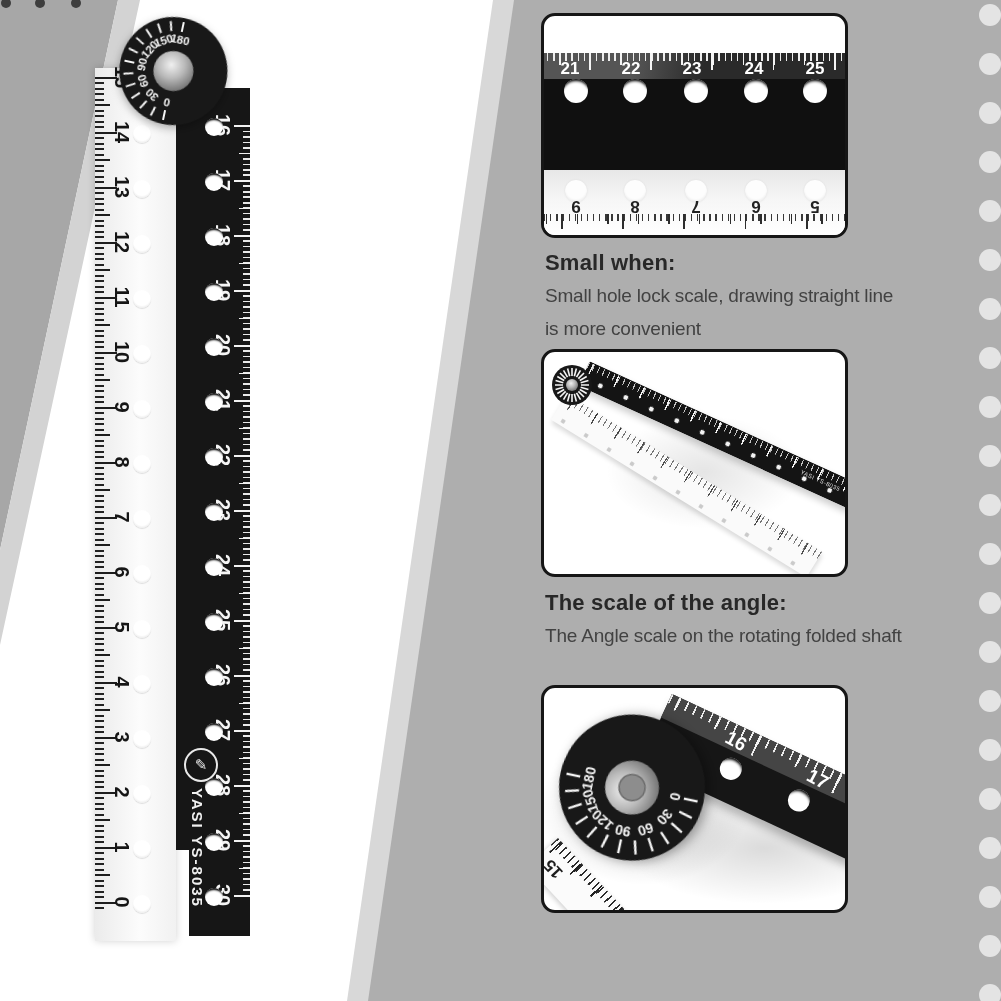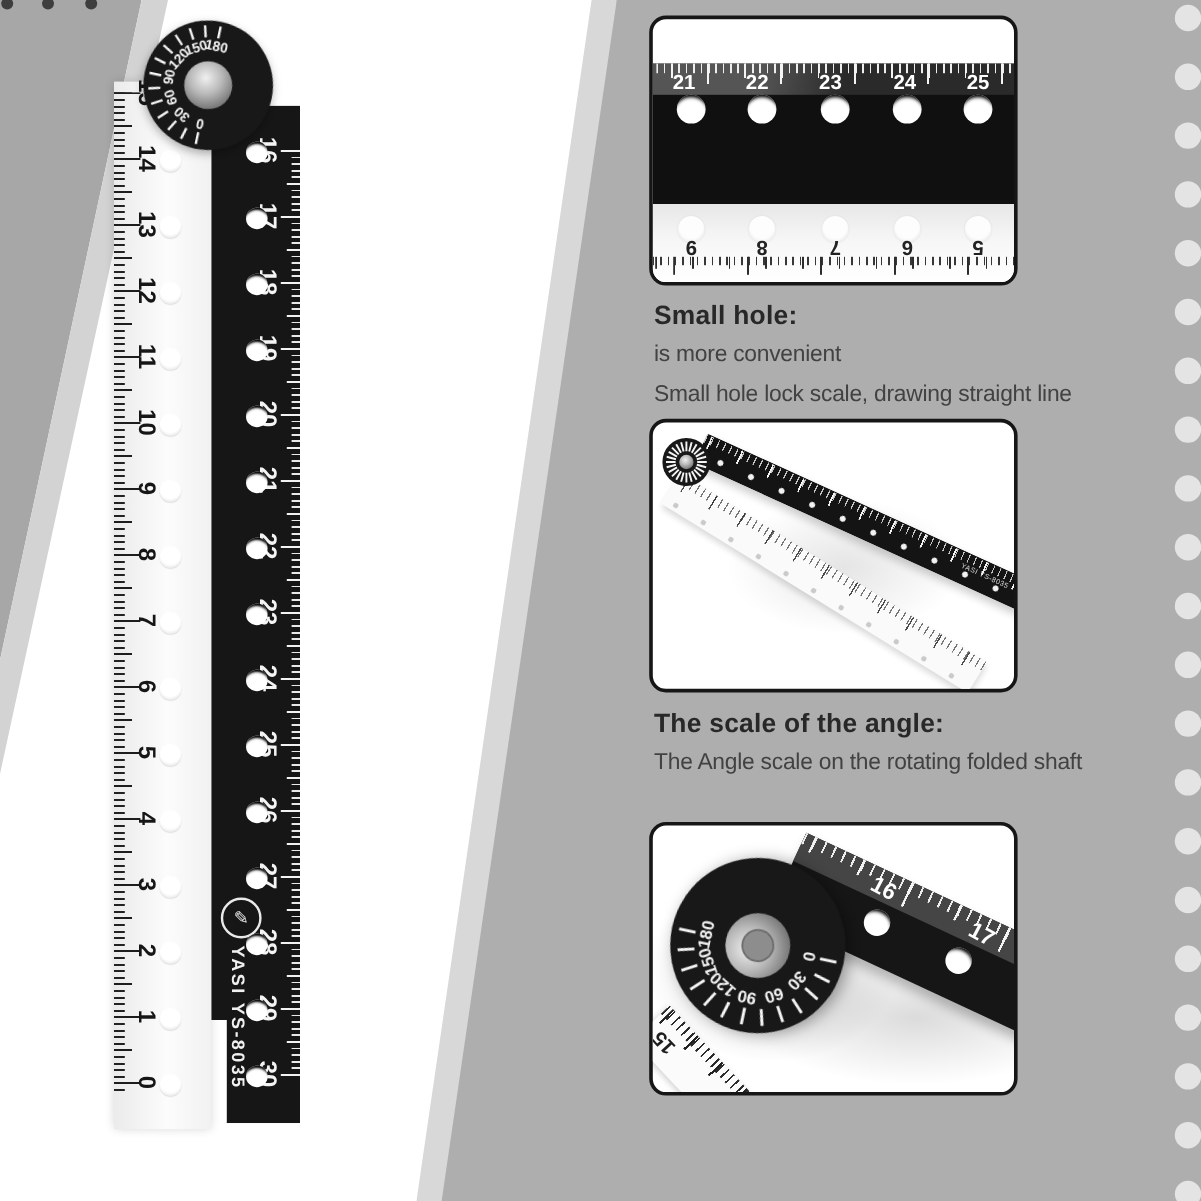--- a/index.html
+++ b/index.html
@@ -333,23 +333,23 @@
         <div class="s1-hole" style="left: 259px;"></div>
         <div class="s1-fainthole" style="left: 260px;"></div>
         <div class="s1-flipnum" style="left: 15px;">9</div>
         <div class="s1-flipnum" style="left: 74px;">8</div>
         <div class="s1-flipnum" style="left: 135px;">7</div>
         <div class="s1-flipnum" style="left: 195px;">6</div>
         <div class="s1-flipnum" style="left: 254px;">5</div>
       </div>
   </div>
   <div id="cap1" class="feature-caption">
-    <h3>Small hole:</h3>
+    <h3>Small when:</h3>
+    <p>Small hole lock scale, drawing straight line</p>
     <p>is more convenient</p>
-    <p>Small hole lock scale, drawing straight line</p>
   </div>
 
   <div id="box2" class="photo-box">
     <div class="s2-shadow"></div>
     <div class="s2-whitebar"></div>
     <div class="s2-blackbar">
       <span class="s2-brand">YASI YS-8035</span>
     </div>
     <div id="s2Dial" class="dial"><svg width="42" height="42" viewBox="-21 -21 42 42">
           <defs>

